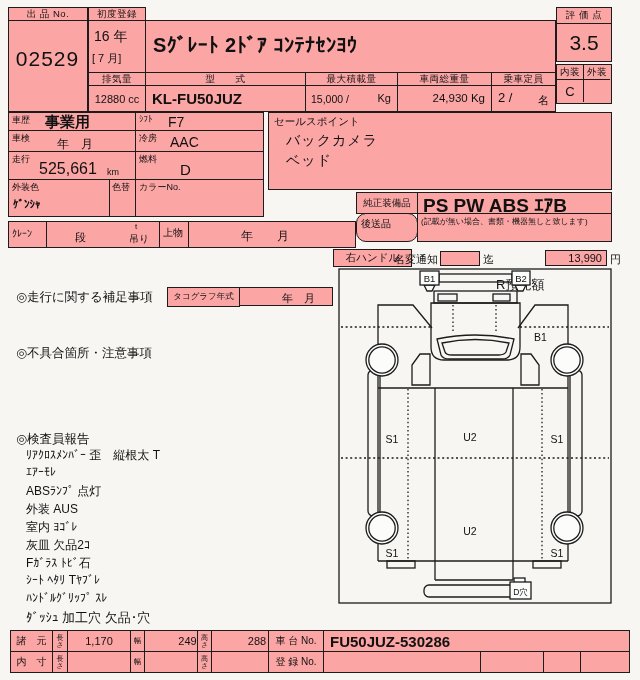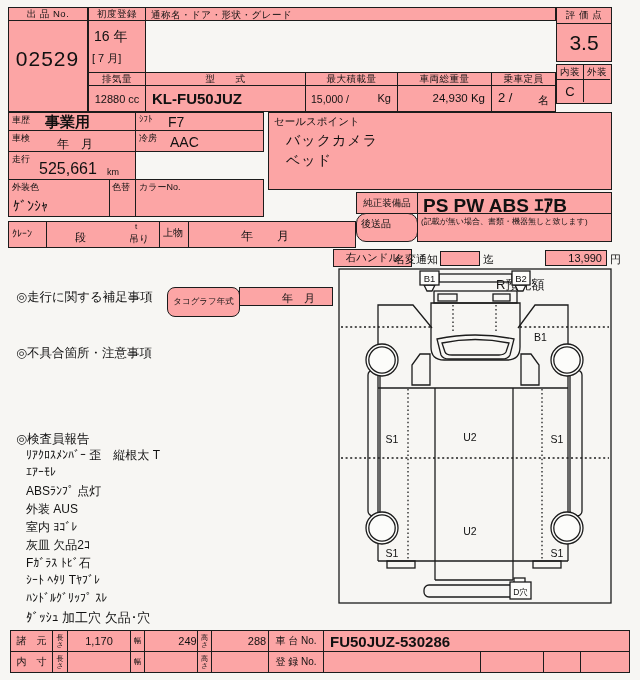--- a/index.html
+++ b/index.html
@@ -35,22 +35,22 @@
   </div>
 
   <div class="box cc" style="left:88px;top:7px;width:58px;height:14px;">
     <span class="lbl">初度登録</span>
   </div>
   <div class="box" style="left:88px;top:20px;width:58px;height:53px;">
     <div class="txt" style="left:5px;top:7px;font-size:14px;">16 年</div>
     <div class="txt" style="left:3px;top:30px;font-size:11px;">[ 7 月]</div>
   </div>
 
-  <div class="box" style="left:145px;top:7px;width:411px;height:14px;">
-    <span class="lbl" style="position:absolute;left:5px;top:1px;">通称名・ドア・形状・グレード</span>
+  <div class="box" style="left:145px;top:20px;width:411px;height:53px;">
+    <div class="txt" style="left:7px;top:13px;font-size:20px;font-weight:600;letter-spacing:.5px;">Sｸﾞﾚｰﾄ 2ﾄﾞｱ ｺﾝﾃﾅｾﾝﾖｳ</div>
   </div>
 
   <div class="box cc" style="left:556px;top:7px;width:56px;height:17px;">
     <span class="lbl">評 価 点</span>
   </div>
   <div class="box cc" style="left:556px;top:23px;width:56px;height:39px;">
     <span style="font-size:21px;">3.5</span>
   </div>
   <div class="box" style="left:556px;top:64px;width:56px;height:40px;">
     <div class="nob cc" style="left:0;top:0;width:27px;height:15px;border-right:1.3px solid #1c1c1c;border-bottom:1.3px solid #1c1c1c;">
@@ -120,24 +120,28 @@
   <div class="box" style="left:135px;top:130px;width:129px;height:22px;">
     <span class="corner">冷房</span>
     <div class="txt" style="left:34px;top:3px;font-size:14px;">AAC</div>
   </div>
 
   <div class="box" style="left:8px;top:151px;width:128px;height:29px;">
     <span class="corner">走行</span>
     <div class="txt" style="left:30px;top:8px;font-size:16px;">525,661</div>
     <div class="txt" style="left:98px;top:15px;font-size:9px;">km</div>
   </div>
+  <div class="box" style="left:135px;top:151px;width:129px;height:29px;">
+    <span class="corner">燃料</span>
+    <div class="txt" style="left:44px;top:9px;font-size:15px;">D</div>
+  </div>
 
   <div class="box" style="left:8px;top:179px;width:102px;height:38px;">
     <span class="corner">外装色</span>
-    <div class="txt" style="left:4px;top:18px;font-size:14px;">ｹﾞﾝｼｬ</div>
+    <div class="txt" style="left:4px;top:18px;font-size:11px;font-weight:bold;">ｹﾞﾝｼｬ</div>
   </div>
   <div class="box" style="left:109px;top:179px;width:27px;height:38px;">
     <span class="corner" style="left:2px;">色替</span>
   </div>
   <div class="box" style="left:135px;top:179px;width:129px;height:38px;">
     <span class="corner">カラーNo.</span>
   </div>
 
   <div class="box" style="left:8px;top:221px;width:348px;height:27px;">
     <div class="nob" style="left:0;top:0;width:38px;height:100%;border-right:1.3px solid #1c1c1c;">
@@ -181,21 +185,21 @@
   <div class="txt" style="left:394px;top:252px;font-size:11px;">名変通知</div>
   <div class="box" style="left:440px;top:251px;width:40px;height:15px;"></div>
   <div class="txt" style="left:483px;top:252px;font-size:11px;">迄</div>
   <div class="txt" style="left:496px;top:240px;font-size:13px;margin-top:36px;">R預託額</div>
   <div class="box" style="left:545px;top:250px;width:62px;height:16px;">
     <div class="txt" style="right:4px;top:1px;font-size:11px;">13,990</div>
   </div>
   <div class="txt" style="left:610px;top:252px;font-size:11px;">円</div>
 
   <div class="txt" style="left:16px;top:289px;font-size:12.5px;">◎走行に関する補足事項</div>
-  <div class="box cc" style="left:167px;top:287px;width:73px;height:30px;border-radius:8px;">
+  <div class="box cc" style="left:167px;top:287px;width:73px;height:20px;">
     <span style="font-size:8.5px;">タコグラフ年式</span>
   </div>
   <div class="box" style="left:239px;top:287px;width:94px;height:19px;">
     <div class="txt" style="left:42px;top:3px;font-size:11px;">年　月</div>
   </div>
 
   <div class="txt" style="left:16px;top:345px;font-size:12.5px;">◎不具合箇所・注意事項</div>
 
   <div class="txt" style="left:16px;top:431px;font-size:12.5px;">◎検査員報告</div>
   <div class="txt" style="left:26px;top:447px;font-size:12px;">ﾘｱｸﾛｽﾒﾝﾊﾞｰ 歪　縦根太 T</div>

